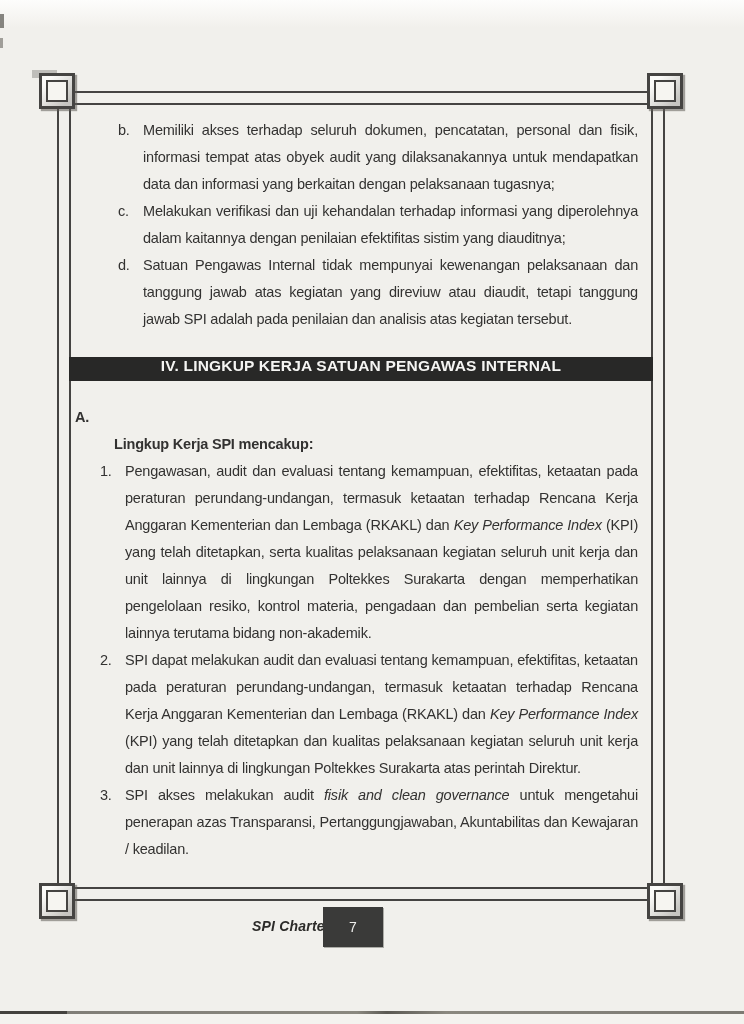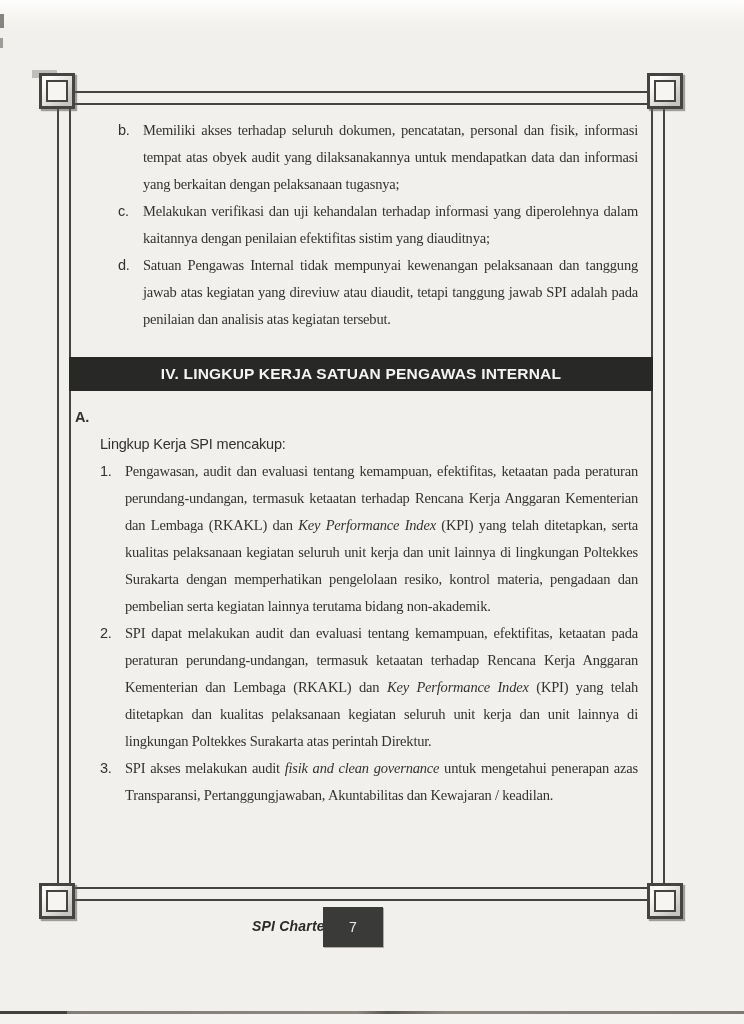--- a/index.html
+++ b/index.html
@@ -43,32 +43,32 @@
   .corner::after{content:"";position:absolute;inset:4px;border:2px solid var(--frame);background:#f6f5f1;}
   .corner.tl{left:39px;top:73px;}
   .corner.tr{left:647px;top:73px;}
   .corner.bl{left:39px;top:883px;}
   .corner.br{left:647px;top:883px;}
 
   
   .doc-text{font-size:14.5px;line-height:27px;letter-spacing:-0.2px;color:var(--ink);}
   .li-row{display:flex;align-items:flex-start;}
   .li-label{flex:0 0 25px;}
-  .li-text{flex:1;text-align:justify;text-align-last:left;font-family:Liberation Serif, serif;}
+  .li-text{flex:1;text-align:justify;text-align-last:left;}
 
   .list-bcd{position:absolute;left:118px;top:117px;width:520px;}
 
-  .section-bar{position:absolute;left:69px;top:357px;width:584px;height:34px;
-    background:var(--header-bg);display:flex;align-items:center;justify-content:center;}
+  .section-bar{position:absolute;left:69px;top:357px;width:584px;height:24px;
+    background:var(--header-bg);display:flex;justify-content:center;}
   .section-bar span{color:var(--header-text);font-weight:bold;font-size:15.5px;letter-spacing:.2px;}
 
   .section-a{position:absolute;left:75px;top:404px;width:563px;}
   .section-a .heading{display:flex;font-weight:bold;}
   .section-a .heading .li-label{flex:0 0 25px;}
-  .section-a .intro{margin-left:25px;}
+  .section-a .intro{margin-left:39px;font-weight:bold;}
   .num-item{display:flex;margin-left:25px;}
 
   
   .footer-label{position:absolute;left:252px;top:918px;font-size:14px;font-weight:bold;font-style:italic;color:#2c2b29;letter-spacing:.2px;}
   .page-box{position:absolute;left:323px;top:907px;width:60px;height:40px;
     background:var(--pagebox-bg);display:flex;align-items:center;justify-content:center;
     box-shadow:1px 1px 0 rgba(70,70,66,.4);}
   .page-box span{color:var(--pagebox-text);font-size:14px;}
 </style>
 </head>

